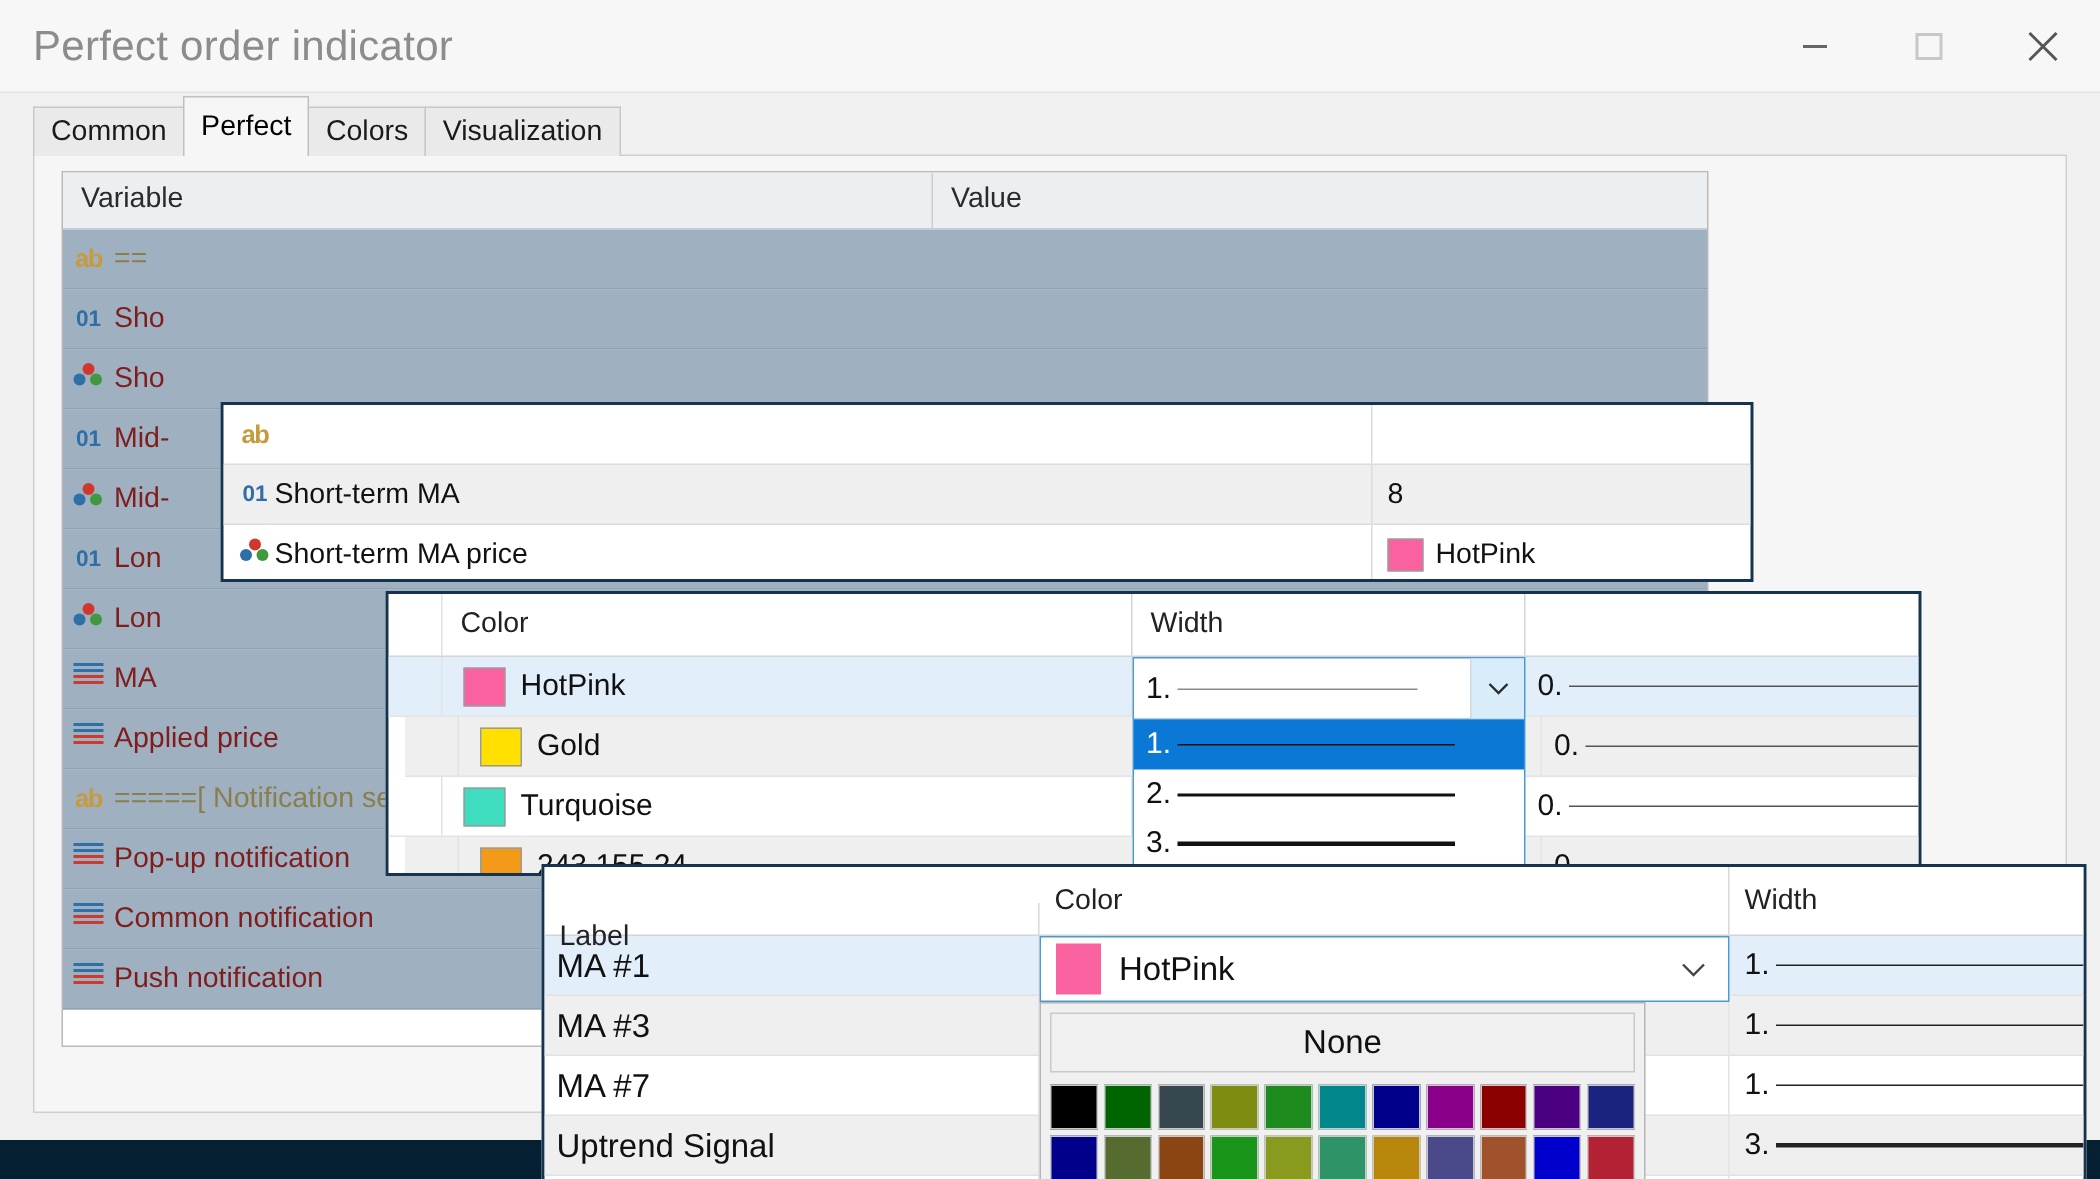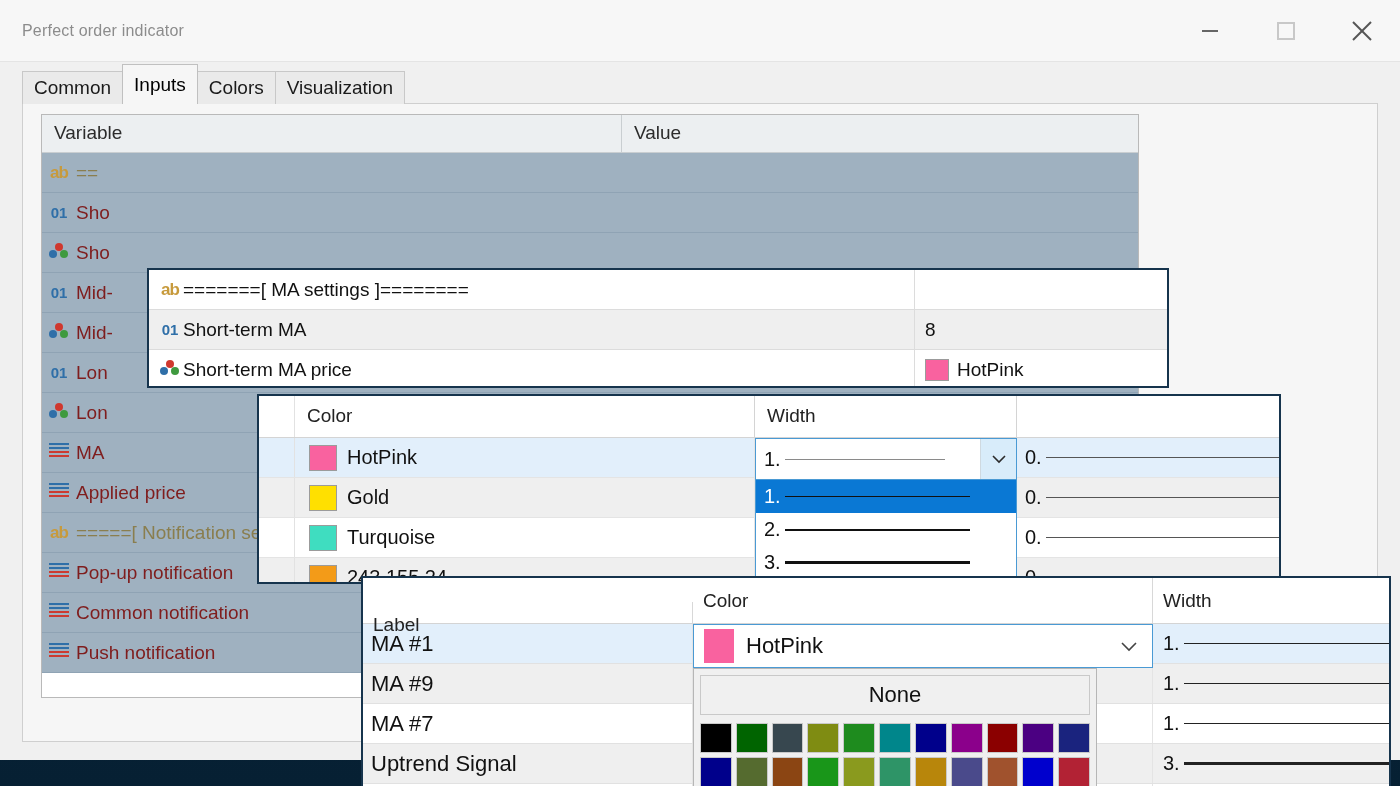--- a/index.html
+++ b/index.html
@@ -14,21 +14,21 @@
   #win{
     position:absolute; left:0; top:0; width:1400px; height:760px;
     background:#f0f0f0;
     display:flex; flex-direction:column;
   }
   #titlebar{
     height:62px; background:#f7f7f7; border-bottom:1px solid #e4e4e4;
     display:flex; align-items:center;
   }
   #title{
-    font-size:16px; color:#8c8c8c; padding-left:22px; letter-spacing:.2px;
+    font-size:28px; color:#8c8c8c; padding-left:22px; letter-spacing:.2px;
     white-space:nowrap;
   }
   #winbtns{ margin-left:auto; display:flex; height:100%; }
   .wbtn{ width:76px; height:100%; display:flex; align-items:center; justify-content:center; }
   .wbtn svg{ display:block; }
 
   
   #tabstrip{
     height:42px; background:#f0f0f0; display:flex; align-items:flex-end;
     padding-left:22px; position:relative;
@@ -108,21 +108,21 @@
     position:absolute; left:234px; top:290px; width:1024px; height:190px;
     background:#fff; border:2px solid #16344d; overflow:hidden; z-index:20;
   }
   #p3 .hdr{ display:flex; height:42px; border-bottom:1px solid #d4d4d4;}
   #p3 .hdr .c{ font-size:19px; color:#222; padding:9px 0 0 12px; height:100%; }
   #p3 .hdr .c0{ width:36px; border-right:1px solid #e2e2e2;}
   #p3 .hdr .c1{ width:460px; border-right:1px solid #d4d4d4;}
   #p3 .hdr .c2{ width:262px; border-right:1px solid #d4d4d4;}
   #p3 .hdr .c3{ flex:1;}
   .p3row{ display:flex; height:40px; align-items:center; border-bottom:1px solid #e4e4e4; }
-  .p3row.alt{ background:#efefef; }
+  .p3row.alt{ background:#efefef;margin-left:11px; }
   .p3row.sel{ background:#e2effb; }
   .p3row .c0{ width:36px; height:100%; border-right:1px solid #e2e2e2;}
   .p3row .c1{ width:460px; height:100%; display:flex; align-items:center; padding-left:14px; border-right:1px solid #e4e4e4;}
   .p3row .c2{ width:262px; height:100%; display:flex; align-items:center; padding-left:8px; border-right:1px solid #e4e4e4;}
   .p3row .c3{ flex:1; height:100%; display:flex; align-items:center; padding-left:8px;}
   .p3row .nm{ font-size:20px; color:#111; white-space:nowrap;}
   .sw3{ width:28px; height:26px; border:1px solid #9b9b9b; margin-right:10px; flex:none;}
   .lw{ font-size:20px; color:#111; margin-right:4px;}
   .ln{ flex:1; height:1px; background:#555;}
 
@@ -209,21 +209,21 @@
         <svg width="26" height="26" viewBox="0 0 26 26">
           <line x1="4" y1="4" x2="22" y2="22" stroke="#555" stroke-width="2"></line>
           <line x1="22" y1="4" x2="4" y2="22" stroke="#555" stroke-width="2"></line>
           </svg>
       </div>
     </div>
   </div>
 
   <div id="tabstrip">
       <div class="tab">Common</div>
-      <div class="tab active">Inputs</div>
+      <div class="tab active">Perfect</div>
       <div class="tab">Colors</div>
       <div class="tab">Visualization</div>
     </div>
 
   <div id="tabbody">
 
     <div id="grid1">
       <div class="hdr">
         <div class="c c1">Variable</div>
         <div class="c c2">Value</div>
@@ -282,21 +282,20 @@
             <span class="lbl">Push notification</span>
           </div>
         </div>
     </div>
 
     <div id="p2">
       <div id="p2rows">
           <div class="p2row">
             <span class="left">
               <span class="ico"><span class="ic-ab">ab</span></span>
-              <span class="lbl">=======[  MA settings  ]========</span>
             </span>
             <span class="right"></span>
           </div>
           <div class="p2row alt">
             <span class="left">
               <span class="ico"><span class="ic-01">01</span></span>
               <span class="lbl">Short-term MA</span>
             </span>
             <span class="right">
               <span class="val">8</span>
@@ -416,21 +415,21 @@
               <span class="sw4" style="background:#f9629f"></span>
               <span class="nm">HotPink</span>
             </span>
             <span class="c3">
               <span class="lw">1.</span>
               <span class="ln" style="height:1px;background:#222;"></span>
             </span>
           </div>
           <div class="p4row alt">
             <span class="c1">
-              <span class="nm">MA #9</span>
+              <span class="nm">MA #3</span>
             </span>
             <span class="c2"></span>
             <span class="c3">
               <span class="lw">1.</span>
               <span class="ln" style="height:1px;background:#222;"></span>
             </span>
           </div>
           <div class="p4row">
             <span class="c1">
               <span class="nm">MA #7</span>

